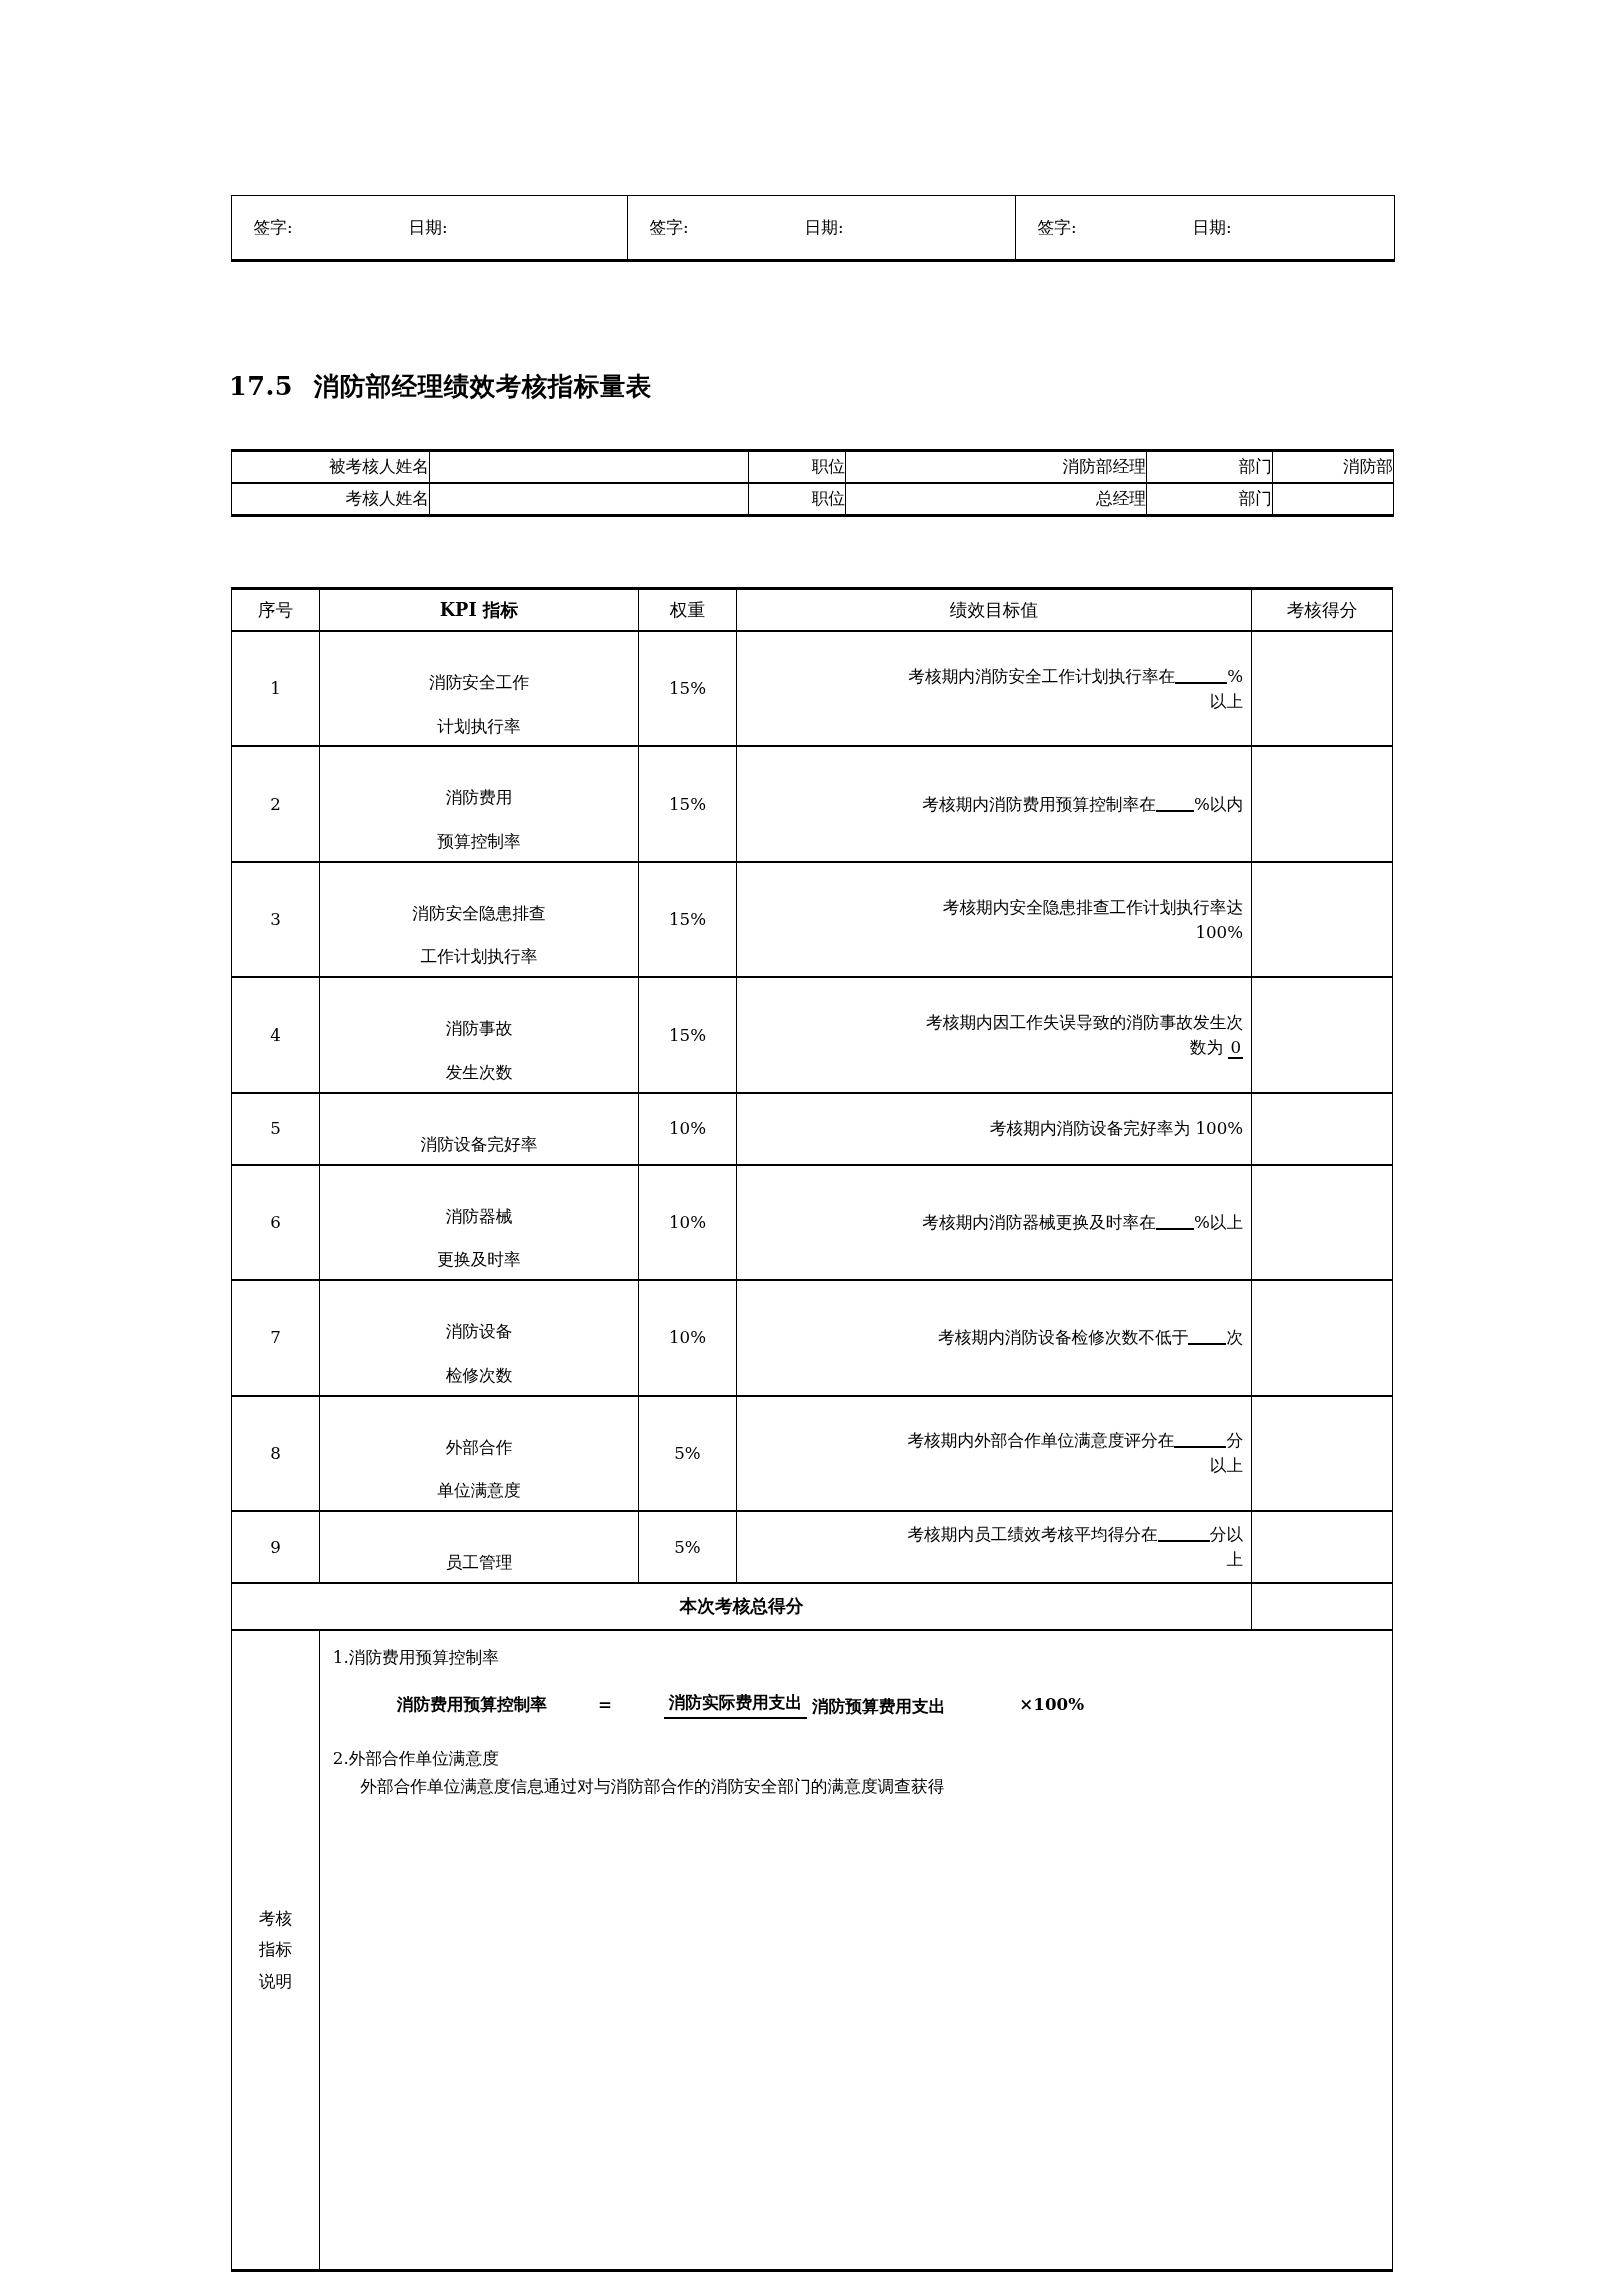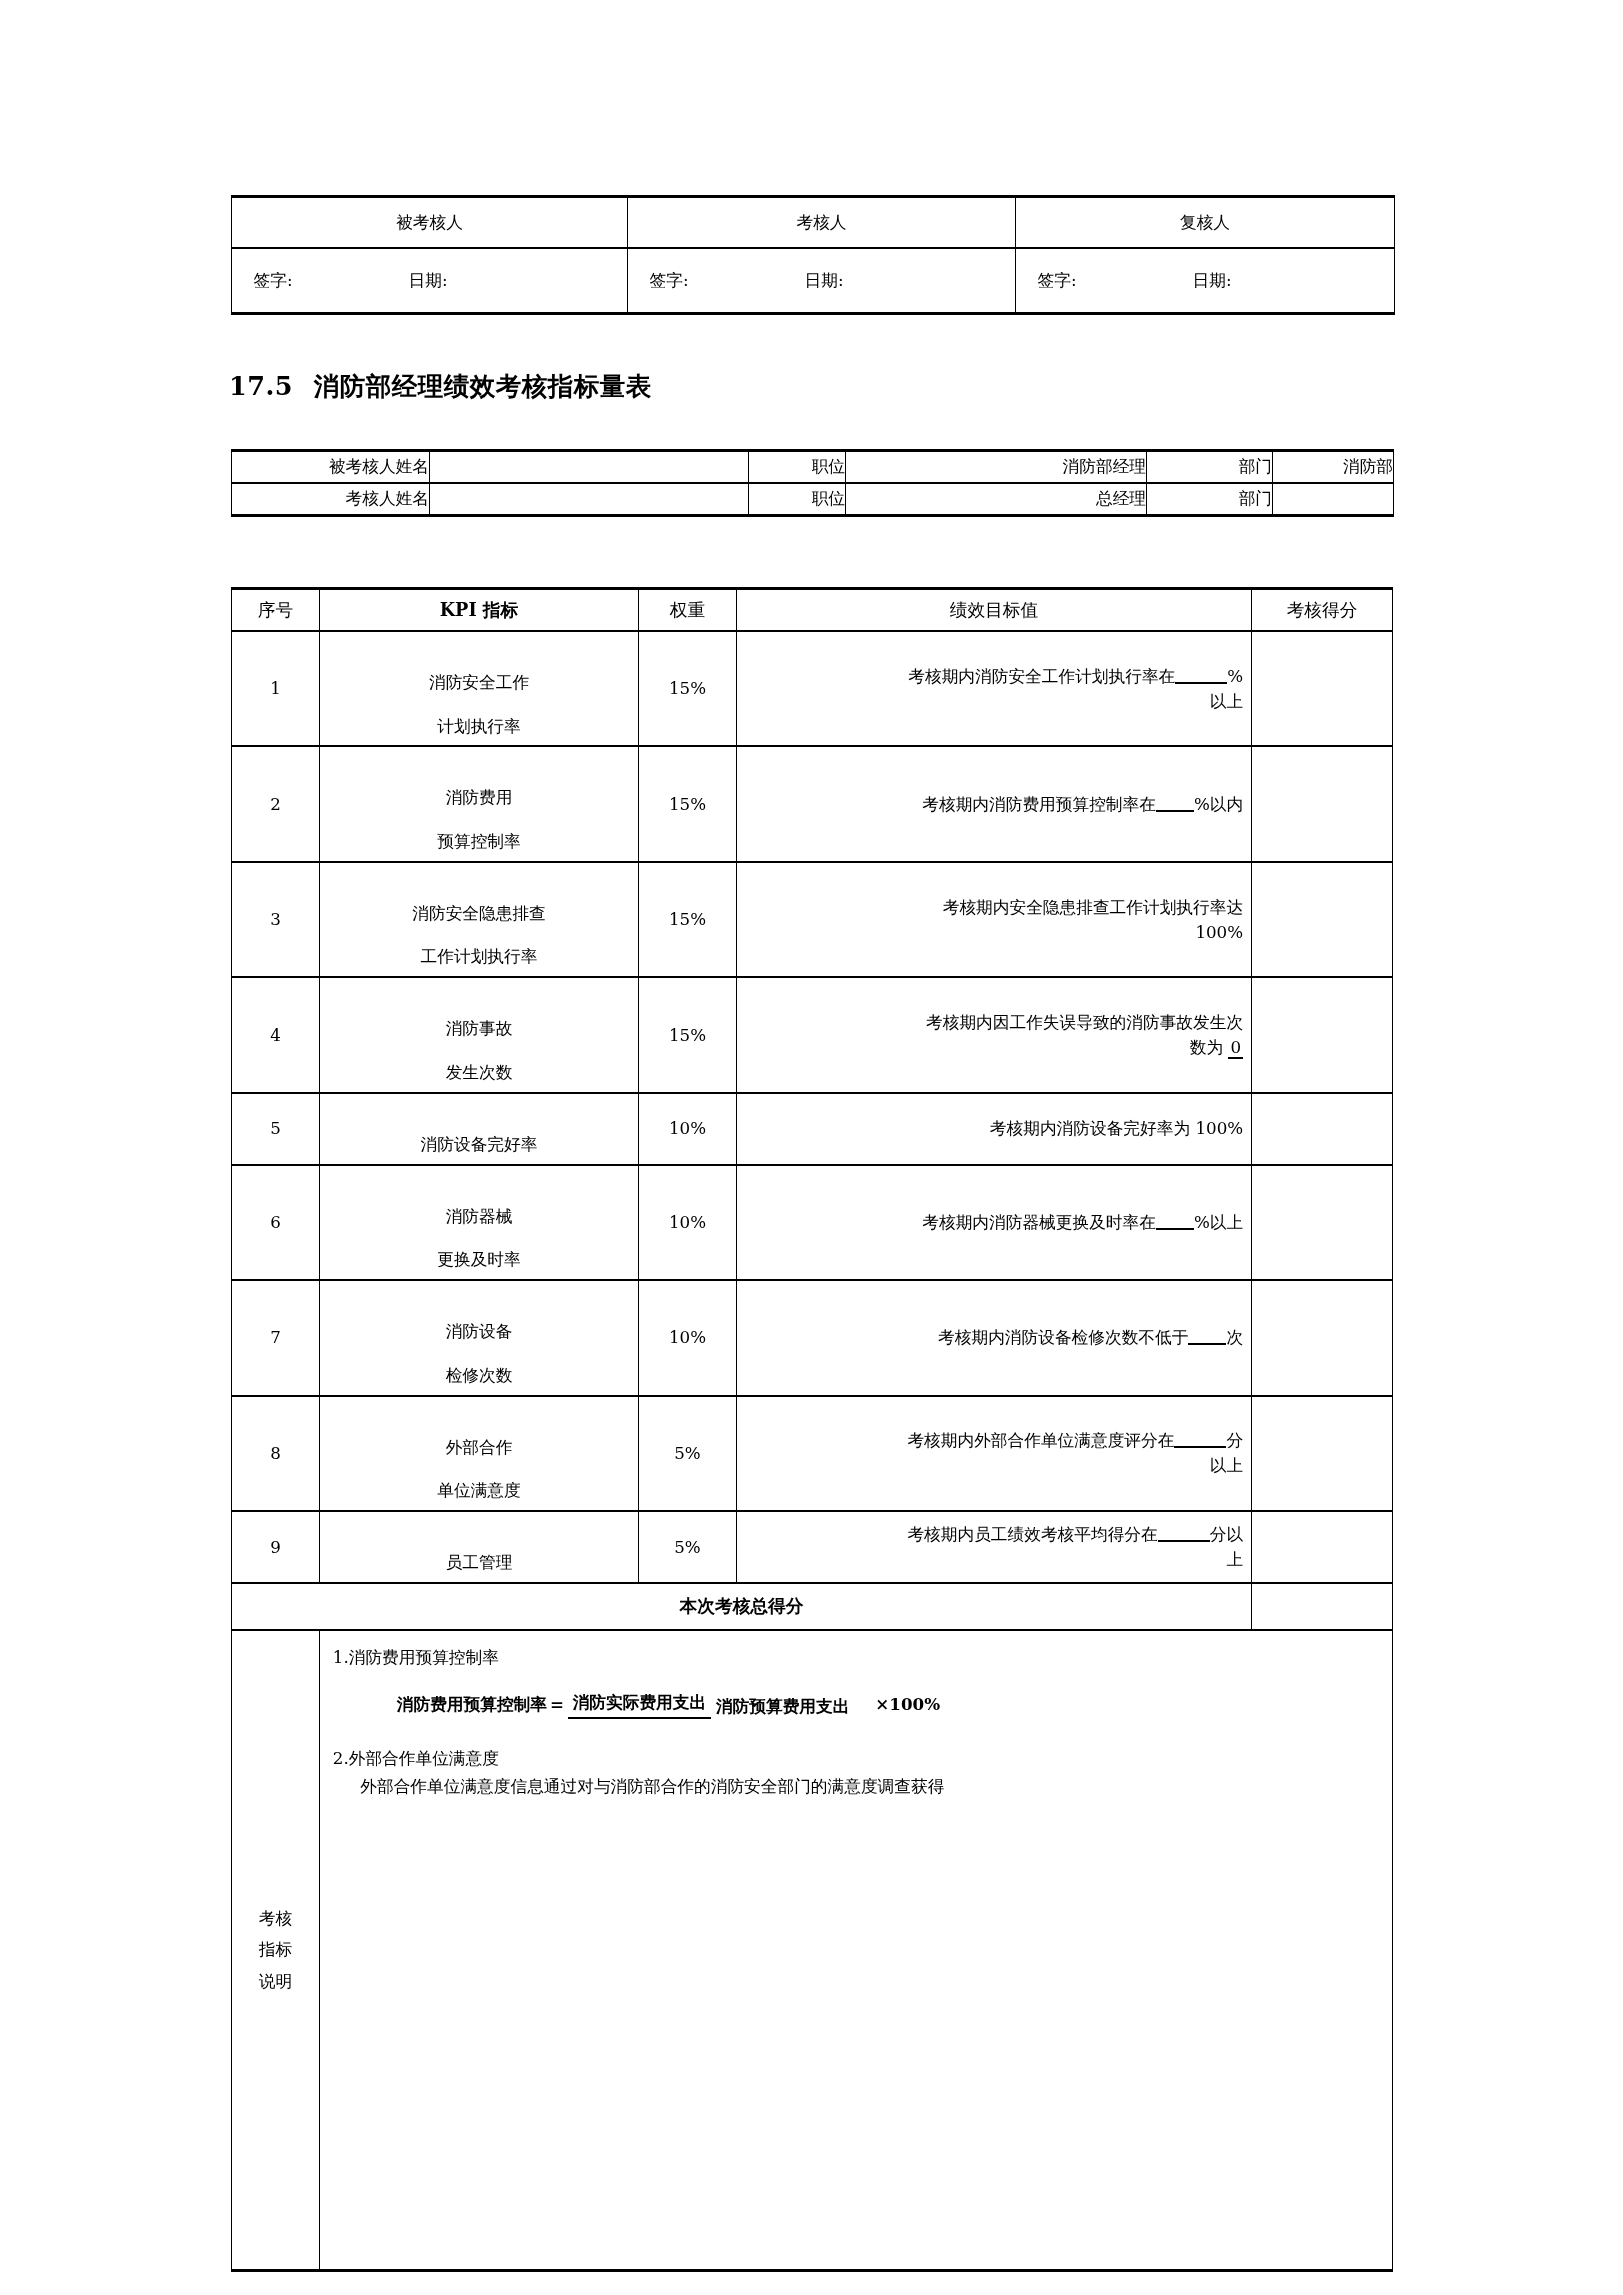--- a/index.html
+++ b/index.html
@@ -145,20 +145,21 @@
   }
   .note-head { font-size: 16.7px; margin: 0 0 2.9px 0; }
   .note-sub  { font-size: 16.7px; margin: 0 0 0 27.5px; }
   .formula-wrap {
     display: flex;
     align-items: center;
     justify-content: flex-start;
     margin: 20.6px 0 26.5px 64px;
     font-weight: bold;
     font-size: 16.7px;
+    gap: 48px;
   }
   .formula-lhs { white-space: nowrap; }
   .formula-eq  { margin: 0 2.9px; }
   .frac {
     display: inline-flex;
     flex-direction: row;
     align-items: center;
     margin: 0 1px;
   }
   .frac .num-p {
@@ -178,25 +179,20 @@
 <div class="page">
 
   <div class="tbl-wrap" id="sig-table">
     <table>
       <colgroup>
         <col style="width:396px">
         <col style="width:388px">
         <col style="width:379px">
       </colgroup>
       <tbody>
-        <tr class="row-head">
-          <td>被考核人</td>
-          <td>考核人</td>
-          <td>复核人</td>
-        </tr>
         <tr class="row-sign">
           <td>
             <div class="sign-inner">
               <span>签字:</span>
               <span>日期:</span>
             </div>
           </td>
           <td>
             <div class="sign-inner">
               <span>签字:</span>

